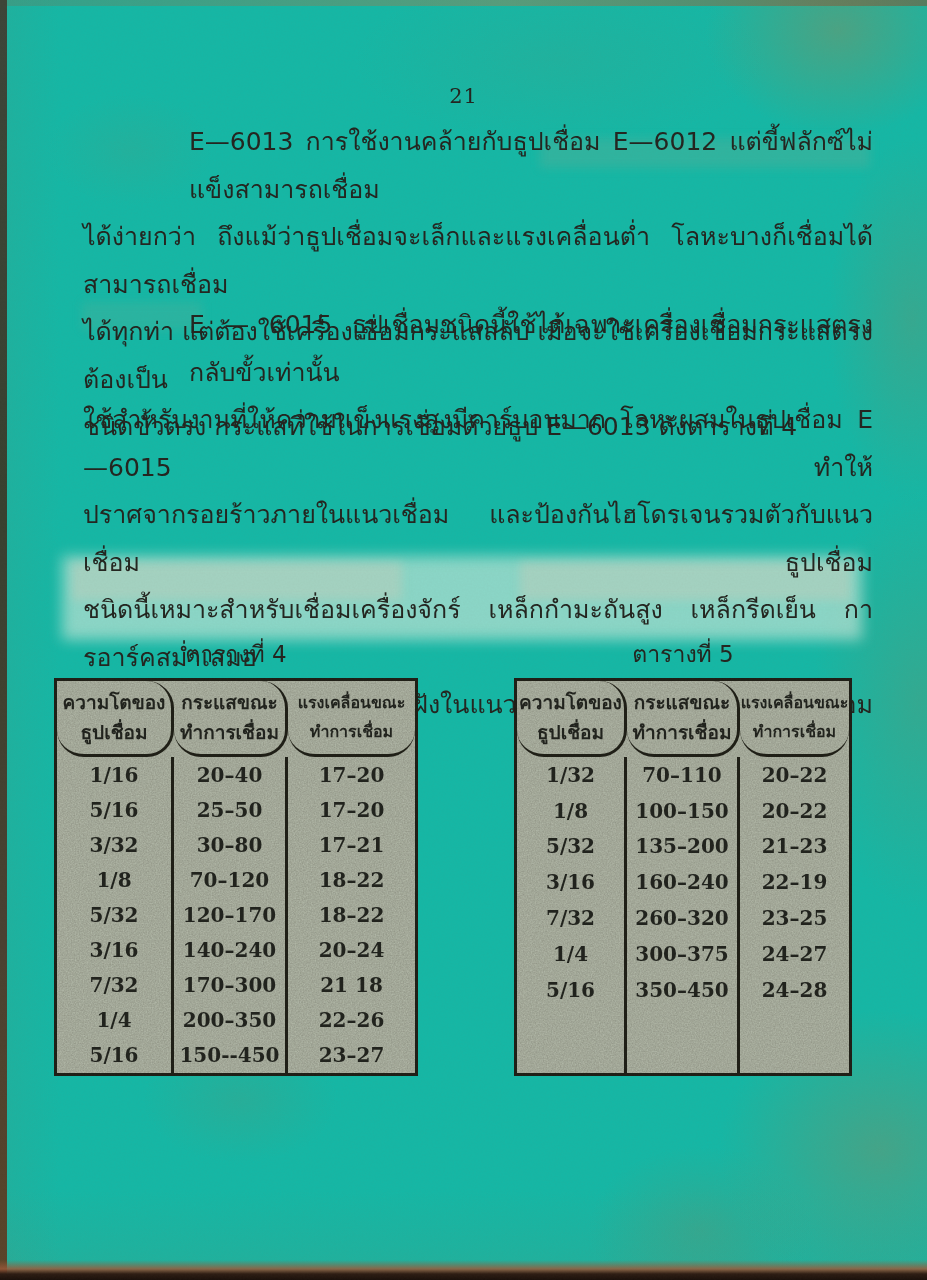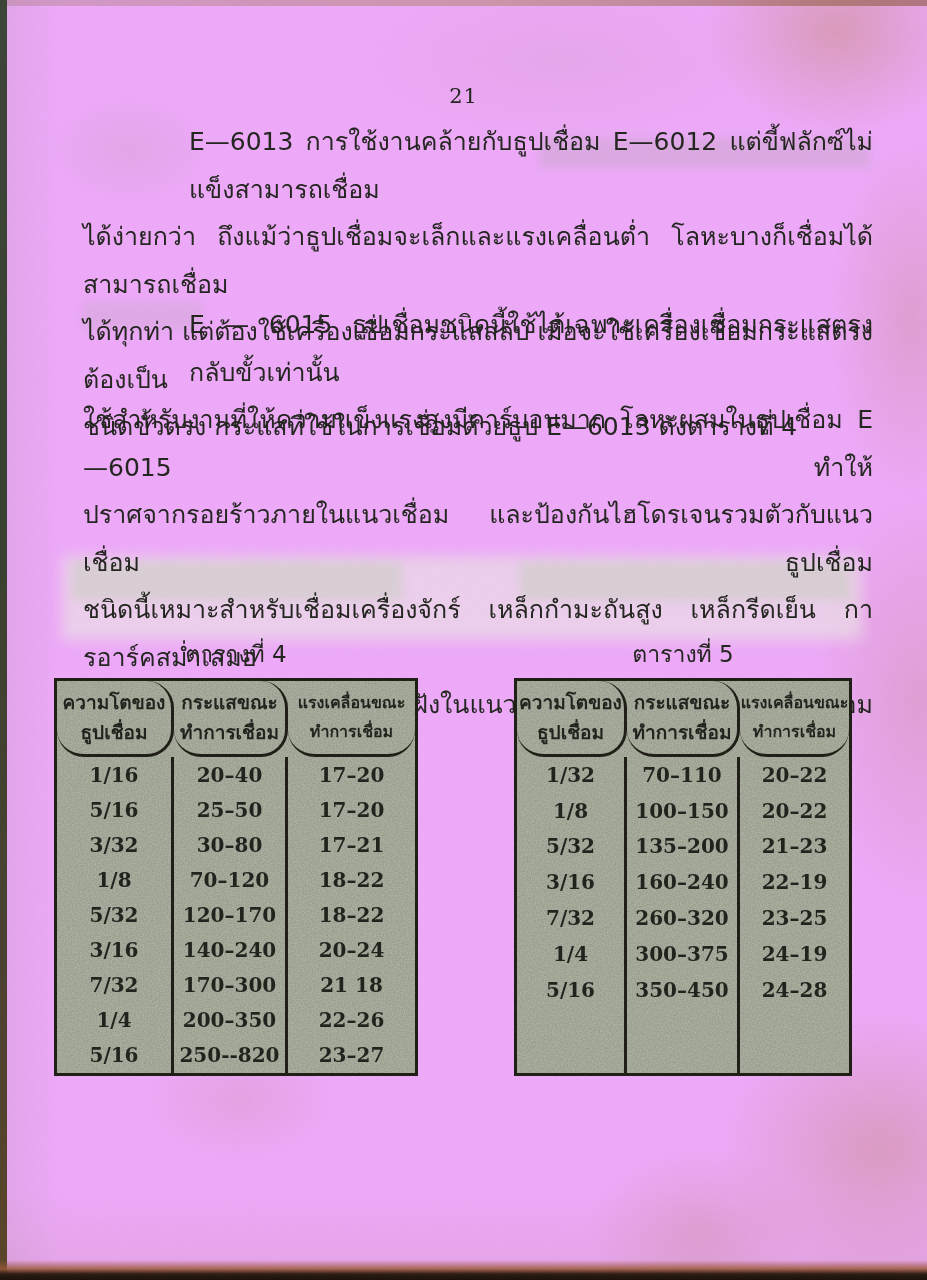--- a/index.html
+++ b/index.html
@@ -1,18 +1,18 @@
 <!DOCTYPE html>
 <html><head>
 <meta charset="utf-8">
 <style>
   html,body{margin:0;padding:0;background:#777;}
   .page{
     position:relative; width:927px; height:1280px; overflow:hidden;
-    background:#f0abfc;
+    background:#14b8a6;
     font-family:"DejaVu Sans", sans-serif;
     color:#22241f;
   }
   
   .page::before{
     content:""; position:absolute; inset:0; z-index:1; pointer-events:none;
     background:
       radial-gradient(190px 150px at 838px 30px,  rgba(178,125,66,.34), rgba(178,125,66,0) 70%),
       radial-gradient(120px 260px at 912px 320px, rgba(170,120,70,.22), rgba(170,120,70,0) 70%),
       radial-gradient(150px 300px at 918px 700px, rgba(168,118,66,.20), rgba(168,118,66,0) 70%),
@@ -140,21 +140,21 @@
       <div class="cell cb">3/16</div>
       <div class="cell cb">140–240</div>
       <div class="cell">20–24</div>
       <div class="cell cb">7/32</div>
       <div class="cell cb">170–300</div>
       <div class="cell">21  18</div>
       <div class="cell cb">1/4</div>
       <div class="cell cb">200–350</div>
       <div class="cell">22–26</div>
       <div class="cell cb">5/16</div>
-      <div class="cell cb">250--820</div>
+      <div class="cell cb">150--450</div>
       <div class="cell">23–27</div>
     </div>
   </div>
 
   <div class="twrap t5">
     <svg class="cellnoise">
       <filter id="n2">
           <feTurbulence type="fractalNoise" baseFrequency="0.75" numOctaves="2" seed="11"></feTurbulence>
         <feColorMatrix type="matrix" values="0 0 0 0 0.12  0 0 0 0 0.12  0 0 0 0 0.09  0 0 0 0.9 0"></feColorMatrix>
         </filter>
@@ -178,21 +178,21 @@
       <div class="cell cb">135–200</div>
       <div class="cell">21–23</div>
       <div class="cell cb">3/16</div>
       <div class="cell cb">160–240</div>
       <div class="cell">22–19</div>
       <div class="cell cb">7/32</div>
       <div class="cell cb">260–320</div>
       <div class="cell">23–25</div>
       <div class="cell cb">1/4</div>
       <div class="cell cb">300–375</div>
-      <div class="cell">24–19</div>
+      <div class="cell">24–27</div>
       <div class="cell cb">5/16</div>
       <div class="cell cb">350–450</div>
       <div class="cell">24–28</div>
 
       <div class="cell cb"></div>
       <div class="cell cb"></div>
       <div class="cell"></div>
     </div>
   </div>
 

